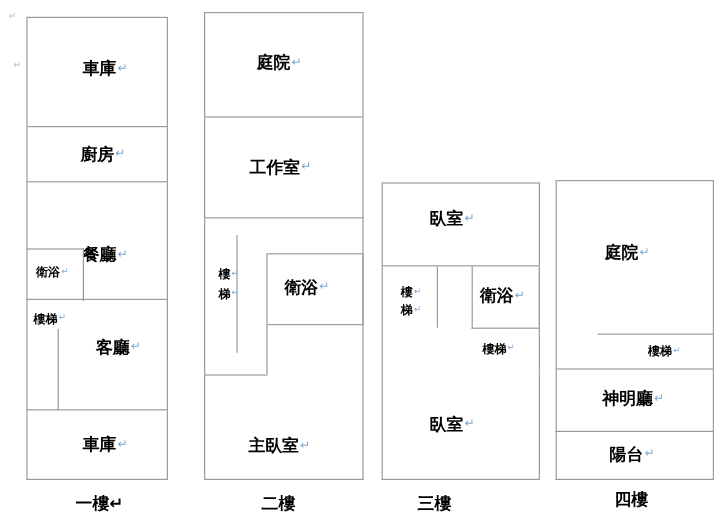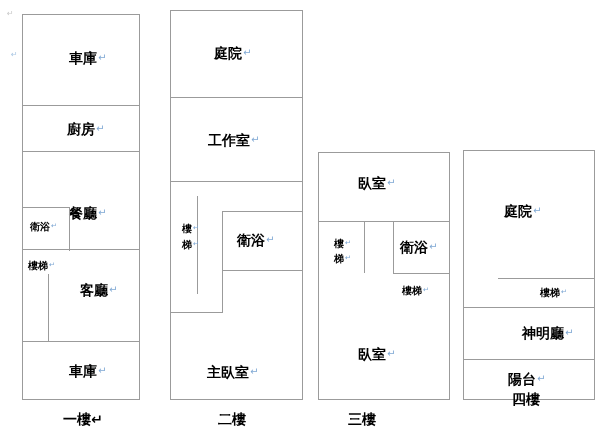--- a/index.html
+++ b/index.html
@@ -205,25 +205,25 @@
   <div class="label lb-lg" style="left:504px; top:204px;">
     <span class="txt">庭院</span><span class="pilcrow">↵</span>
   </div>
 
   <div class="seg h" style="left:498px; top:278px; width:97px;"></div>
   <div class="label lb-sm" style="left:540px; top:288px;">
     <span class="txt">樓梯</span><span class="pilcrow">↵</span>
   </div>
 
   <div class="room nt" style="left:463px; top:308px; width:132px; height:52px;"></div>
-  <div class="label lb-lg" style="left:522px; top:326px;">
+  <div class="label lb-lg" style="left:502px; top:326px;">
     <span class="txt">神明廳</span><span class="pilcrow">↵</span>
   </div>
 
   <div class="room nt" style="left:463px; top:360px; width:132px; height:40px;"></div>
   <div class="label lb-lg" style="left:508px; top:372px;">
     <span class="txt">陽台</span><span class="pilcrow">↵</span>
   </div>
 
-  <div class="floorcap" style="left:512px; top:391px;">
+  <div class="floorcap" style="left:512px; top:408px;">
     <span class="txt">四樓</span>
   </div>
 </div>
 
 </body></html>

